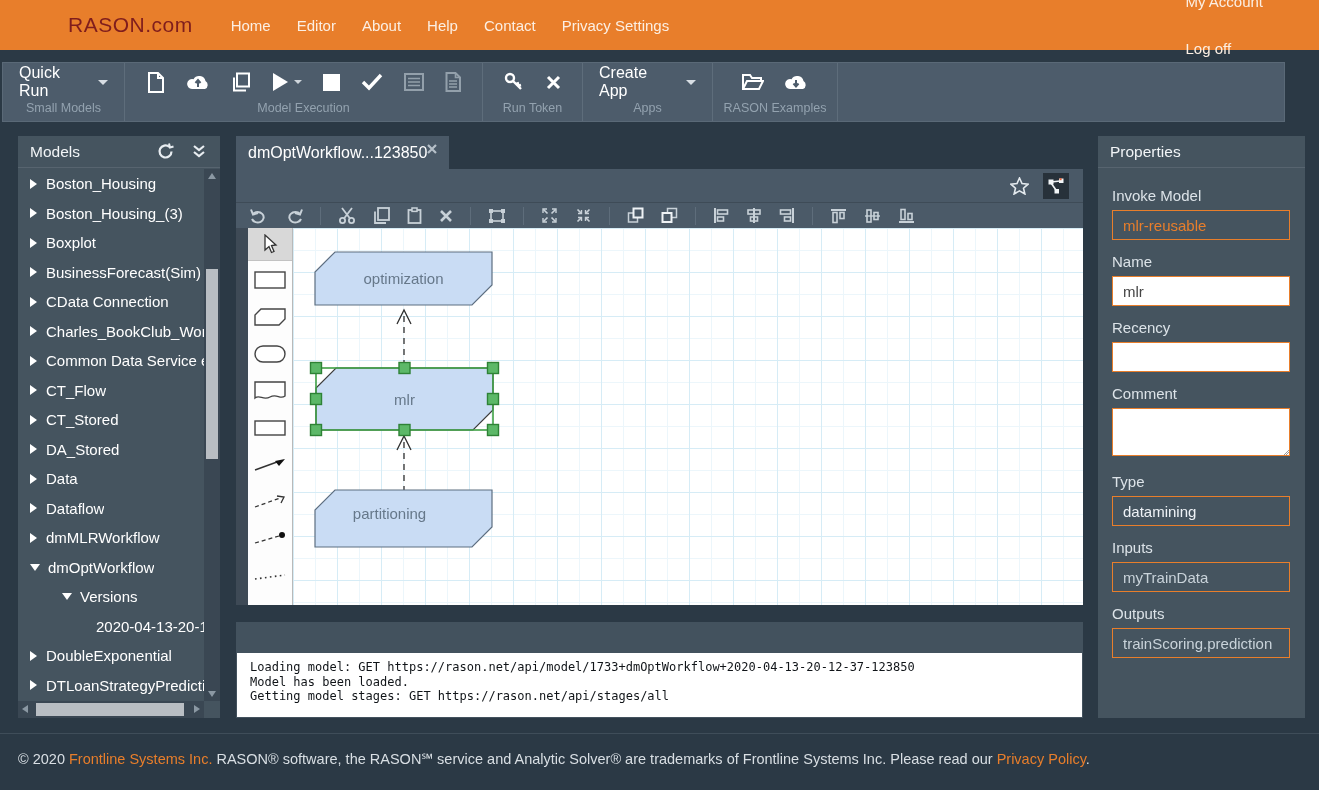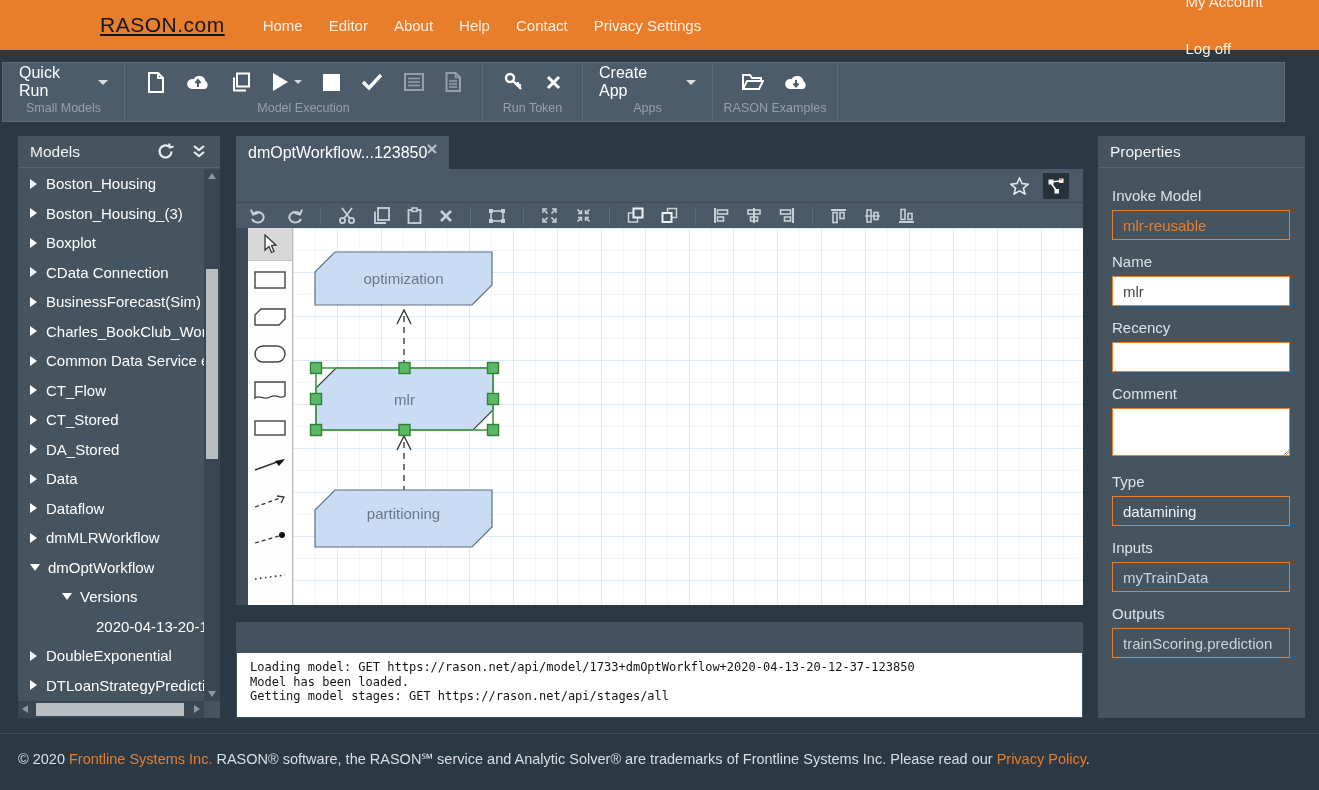--- a/index.html
+++ b/index.html
@@ -2,21 +2,21 @@
 <html><head>
 <meta charset="utf-8">
 <style>
   * { margin:0; padding:0; box-sizing:border-box; }
   html,body { width:1319px; height:790px; }
   body { font-family:"Liberation Sans", sans-serif; background:#2b3945; overflow:hidden; }
   #app { position:absolute; width:1319px; height:790px; background:#2b3945; }
 
   
   .navbar { position:absolute; left:0; top:0; width:1319px; height:50px; background:#e87e2b; display:flex; align-items:center; }
-  .brand { margin-left:100px; color:#0f172a; font-size:21px; letter-spacing:.5px;text-decoration:underline; }
+  .brand { margin-left:68px; color:#7f1d1d; font-size:21px; letter-spacing:.5px; }
   .nav-menu { display:flex; margin-left:38px; gap:26px;align-items:flex-end; }
   .nav-item { color:#fcefe3; font-size:15px; cursor:pointer; }
   .nav-right { margin-left:auto; margin-right:56px; display:flex; gap:30px;flex-direction:column; }
 
   
   .ribbon { position:absolute; left:2px; top:62px; width:1283px; height:60px; background:#4d5c6b; border:1px solid #5a6977; display:flex; }
   .rgroup { height:100%; display:flex; flex-direction:column; border-right:1px solid #5e6d7b; }
   .rgroup:first-child { border-left:none; }
   .rgroup-top { flex:1; display:flex; align-items:center; justify-content:center; gap:24px; padding:0 16px; }
   .rgroup-label { height:20px; text-align:center; font-size:12.5px; color:#93a2af; padding-bottom:5px; }
@@ -256,25 +256,25 @@
       <div class="m-item ind0">
           <span class="tri-r"></span>
           <span class="txt">Boston_Housing_(3)</span>
         </div>
       <div class="m-item ind0">
           <span class="tri-r"></span>
           <span class="txt">Boxplot</span>
         </div>
       <div class="m-item ind0">
           <span class="tri-r"></span>
+          <span class="txt">BusinessForecast(Sim)</span>
+        </div>
+      <div class="m-item ind0">
+          <span class="tri-r"></span>
           <span class="txt">CData Connection</span>
-        </div>
-      <div class="m-item ind0">
-          <span class="tri-r"></span>
-          <span class="txt">BusinessForecast(Sim)</span>
         </div>
       <div class="m-item ind0">
           <span class="tri-r"></span>
           <span class="txt">Charles_BookClub_Workflow</span>
         </div>
       <div class="m-item ind0">
           <span class="tri-r"></span>
           <span class="txt">Common Data Service example</span>
         </div>
       <div class="m-item ind0">
@@ -565,21 +565,21 @@
               <rect x="194.5" y="134.5" width="11" height="11"></rect>
             <rect x="17.5" y="165.5" width="11" height="11"></rect>
               <rect x="194.5" y="165.5" width="11" height="11"></rect>
             <rect x="17.5" y="196.5" width="11" height="11"></rect>
               <rect x="106" y="196.5" width="11" height="11"></rect>
               <rect x="194.5" y="196.5" width="11" height="11"></rect>
           </g>
         </svg>
         <div class="node-label" style="left:22px; top:24px; width:177px; height:53px;">optimization</div>
         <div class="node-label" style="left:23px; top:140px; width:177px; height:62px;">mlr</div>
-        <div class="node-label" style="left:22px; top:262px; width:177px; height:46px;">partitioning</div>
+        <div class="node-label" style="left:8px; top:262px; width:177px; height:46px;">partitioning</div>
       </div>
     </div>
   </div>
 
   <div id="output-panel" class="panel">
     <div class="panel-header" style="border-bottom:none;margin-top:48px;">
       <span>Output</span>
       <span class="out-icons">
         <span class="ricon">
           <svg width="15" height="12" viewBox="0 0 15 12">

